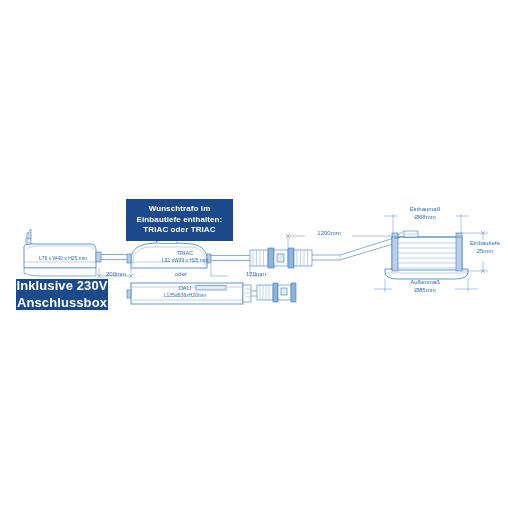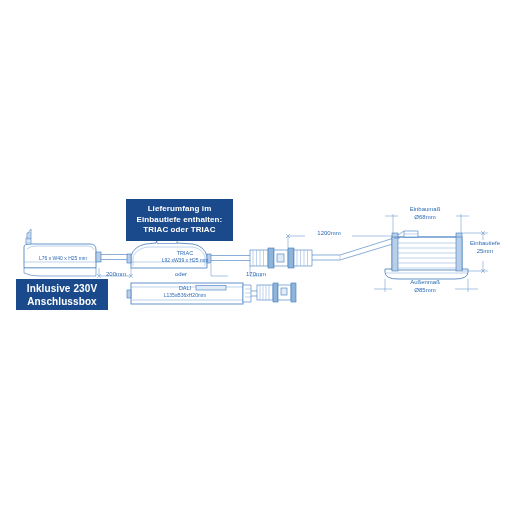--- a/index.html
+++ b/index.html
@@ -37,21 +37,21 @@
   }
   .callout span { display: block; white-space: nowrap; }
   #callout-trafo {
     left: 126px; top: 199px;
     width: 107px; height: 42px;
     font-size: 8px;
   }
   #callout-box {
     left: 16px; top: 279px;
     width: 92px; height: 31px;
-    font-size: 10px;
+    font-size: 13px;
   }
   .dimlabel {
     position: absolute;
     color: #2f6bb5;
     font-family: "Liberation Sans", sans-serif;
     font-size: 6px;
     text-align: center;
     white-space: nowrap;
     line-height: 1.25;
   }
@@ -263,21 +263,21 @@
 
     <g>
       <path class="thin" d="M168 241 L168 240"></path>
     </g>
   </svg>
 
   
 
   
   <div class="callout" id="callout-trafo">
-    <span>Lieferumfang im</span>
+    <span>Wunschtrafo im</span>
     <span>Einbautiefe enthalten:</span>
     <span>TRIAC oder TRIAC</span>
   </div>
 
   
   <div class="callout" id="callout-box">
     <span>Inklusive 230V</span>
     <span>Anschlussbox</span>
   </div>
 

